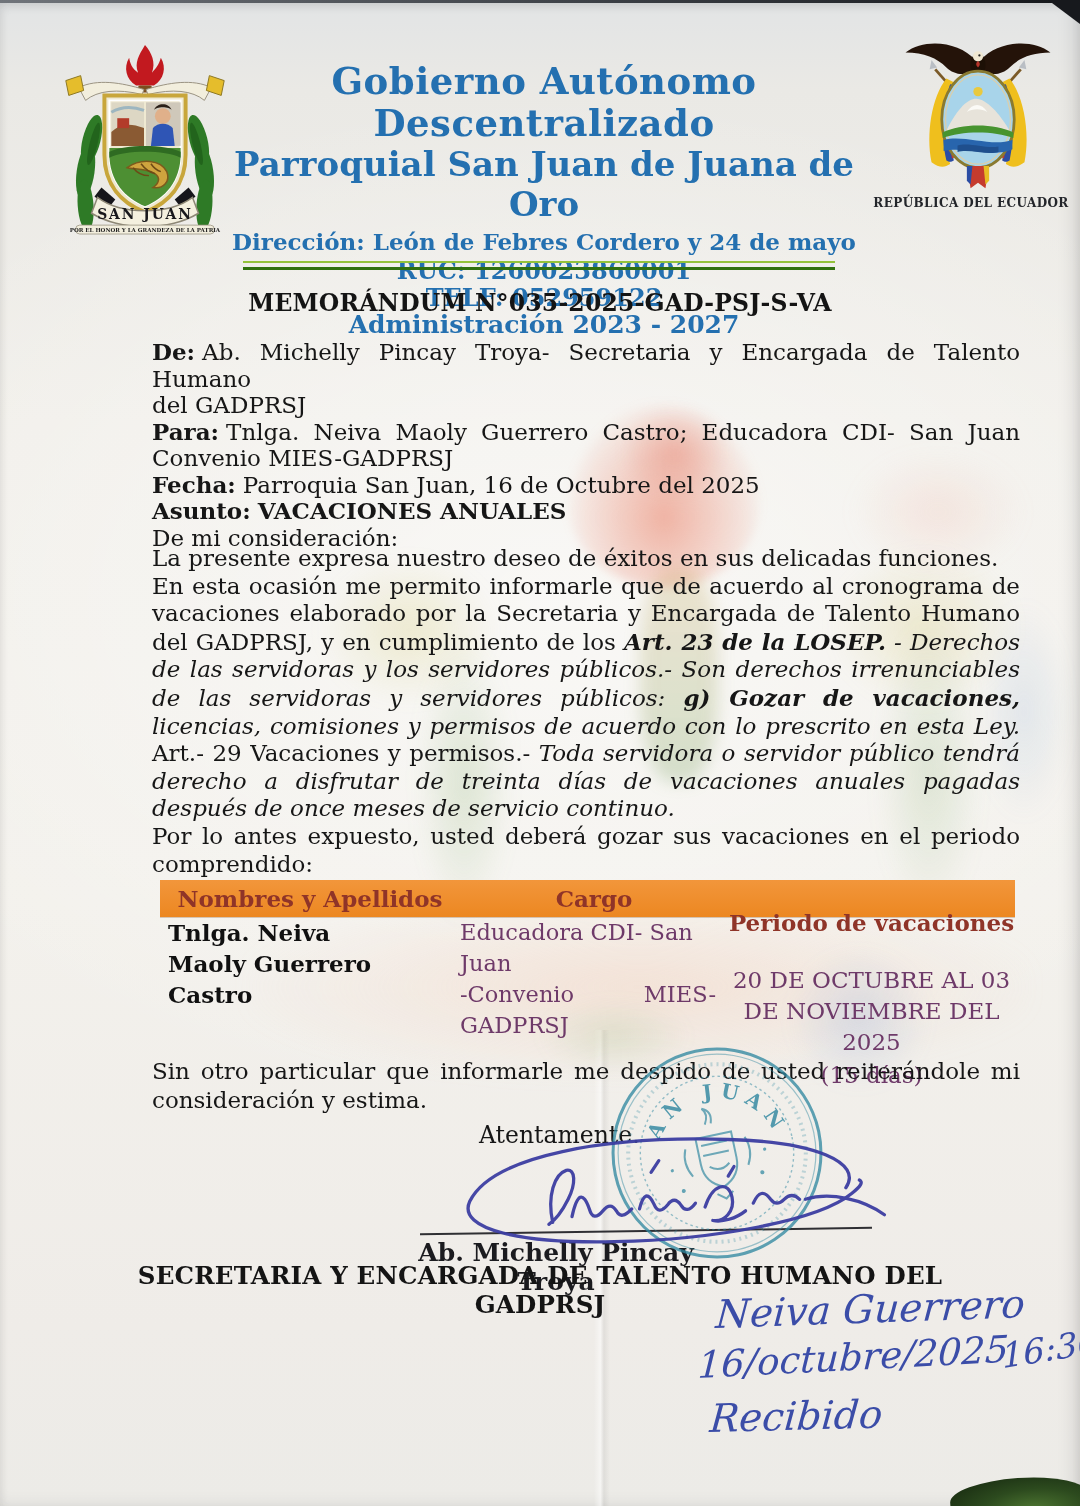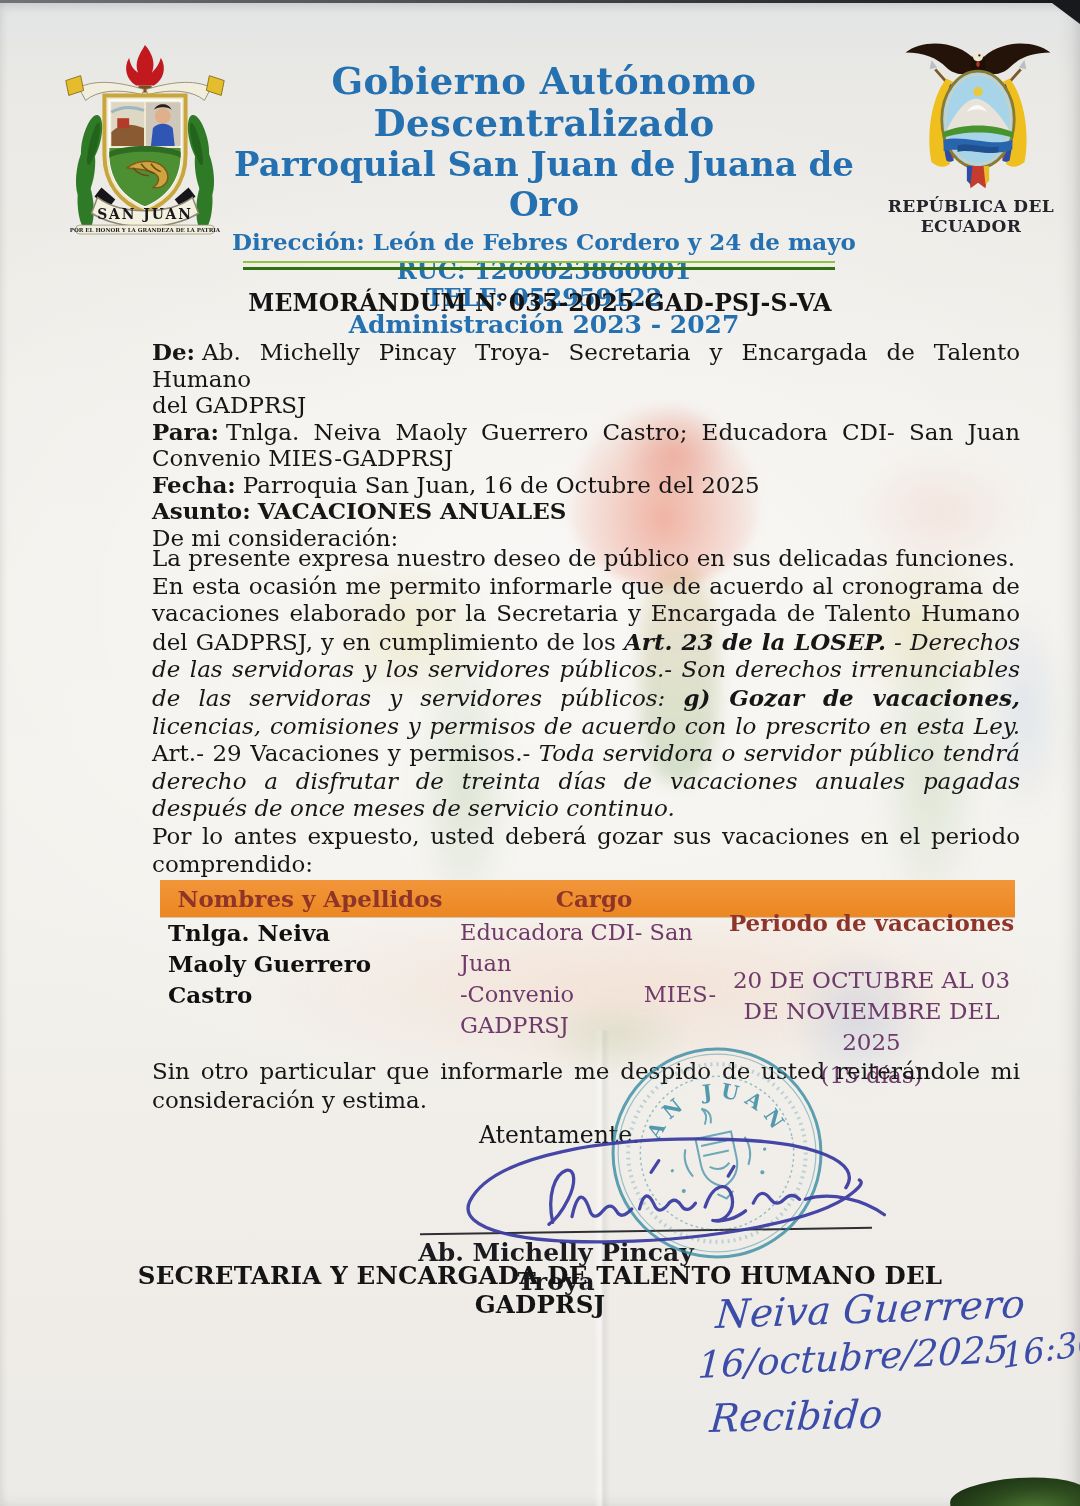--- a/index.html
+++ b/index.html
@@ -29,21 +29,21 @@
   .wm-leaf-r{left:828px;top:546px;width:192px;height:162px;background:radial-gradient(ellipse,rgba(205,190,85,0.22),rgba(205,190,85,0) 70%);filter:blur(9px);}
   .wm-green-l{left:418px;top:640px;width:92px;height:282px;background:radial-gradient(ellipse,rgba(110,160,80,0.20),rgba(110,160,80,0) 72%);filter:blur(10px);}
   .wm-green-r{left:878px;top:620px;width:102px;height:300px;background:radial-gradient(ellipse,rgba(110,160,80,0.18),rgba(110,160,80,0) 72%);filter:blur(10px);}
   .wm-blue-r{left:978px;top:600px;width:92px;height:222px;background:radial-gradient(ellipse,rgba(120,160,210,0.16),rgba(120,160,210,0) 70%);filter:blur(9px);}
   .wm-rose{left:248px;top:896px;width:782px;height:182px;border-radius:40px;background:radial-gradient(ellipse,rgba(242,196,170,0.34),rgba(242,196,170,0) 75%);filter:blur(10px);}
   .wm-blue-b{left:788px;top:948px;width:142px;height:142px;background:radial-gradient(ellipse,rgba(110,150,215,0.20),rgba(110,150,215,0) 70%);filter:blur(9px);}
   .wm-green-b{left:538px;top:1000px;width:152px;height:72px;background:radial-gradient(ellipse,rgba(120,170,90,0.16),rgba(120,170,90,0) 70%);filter:blur(9px);}
   
   .crest-left{position:absolute;left:46px;top:40px;width:198px;height:196px;}
   .crest-right{position:absolute;left:884px;top:34px;width:188px;height:158px;}
-  .crest-caption{position:absolute;left:868px;top:196px;width:206px;text-align:center;font-size:17px;font-weight:bold;letter-spacing:0.4px;color:#23252a;}
+  .crest-caption{position:absolute;left:868px;top:196px;width:206px;text-align:center;font-size:12px;font-weight:bold;letter-spacing:0.4px;color:#23252a;}
   .head-center{position:absolute;left:212px;top:60px;width:664px;text-align:center;color:#2470b0;font-weight:bold;}
   .h1{font-size:37px;line-height:42px;letter-spacing:0.5px;}
   .h2{font-size:34px;line-height:40px;}
   .h3{font-size:23px;line-height:30px;margin-top:3px;}
   .h4{font-size:24px;line-height:27px;}
   .h5{font-size:24px;line-height:27px;}
   .h6{font-size:25px;line-height:28px;}
   .green-rule{position:absolute;left:243px;top:261px;width:592px;height:4px;border-top:2px solid #93c23b;border-bottom:3px solid #30700f;}
   
   .memo-title{position:absolute;left:0;top:289px;width:1080px;text-align:center;font-size:23.5px;font-weight:bold;letter-spacing:0.2px;color:#141414;}
@@ -197,21 +197,21 @@
     <div class="spread" data-interactable="false"><b data-interactable="false">De:</b><span class="ml" data-interactable="false">Ab. Michelly Pincay Troya- Secretaria y Encargada de Talento Humano</span></div>
     <div data-interactable="false">del GADPRSJ</div>
     <div class="spread" data-interactable="false"><b data-interactable="false">Para:</b><span class="ml" data-interactable="false">Tnlga. Neiva Maoly Guerrero Castro; Educadora CDI- San Juan</span></div>
     <div data-interactable="false">Convenio MIES-GADPRSJ</div>
     <div data-interactable="false"><b data-interactable="false">Fecha:</b><span class="ml" data-interactable="false">Parroquia San Juan, 16 de Octubre del 2025</span></div>
     <div data-interactable="false"><b data-interactable="false">Asunto:</b><b class="ml" data-interactable="false">VACACIONES ANUALES</b></div>
     <div data-interactable="false">De mi consideración:</div>
   </div>
 
   <div class="bodytext" data-interactable="false">
-    <div data-interactable="false">La presente expresa nuestro deseo de público en sus delicadas funciones.</div>
+    <div data-interactable="false">La presente expresa nuestro deseo de éxitos en sus delicadas funciones.</div>
     <div class="just" data-interactable="false"><span data-interactable="false">En esta ocasión me permito informarle que de acuerdo al cronograma de vacaciones elaborado por la Secretaria y Encargada de Talento Humano del GADPRSJ, y en cumplimiento de los </span><span class="bi" data-interactable="false">Art. 23 de la LOSEP.</span><span class="it" data-interactable="false"> - Derechos de las servidoras y los servidores públicos.- Son derechos irrenunciables de las servidoras y servidores públicos: </span><span class="bi" data-interactable="false">g) Gozar de vacaciones,</span><span class="it" data-interactable="false"> licencias, comisiones y permisos de acuerdo con lo prescrito en esta Ley. </span><span class="b" data-interactable="false">Art.- 29 Vacaciones y permisos.- </span><span class="it" data-interactable="false">Toda servidora o servidor público tendrá derecho a disfrutar de treinta días de vacaciones anuales pagadas después de once meses de servicio continuo.</span></div>
     <div class="just" data-interactable="false">Por lo antes expuesto, usted deberá gozar sus vacaciones en el periodo comprendido:</div>
   </div>
 
   <div class="vac-table" data-interactable="false">
     <div class="vt-head" data-interactable="false">
       <div class="vt-h c1" data-interactable="false">Nombres y Apellidos</div>
       <div class="vt-h c2" data-interactable="false">Cargo</div>
       <div class="vt-h c3" data-interactable="false">Periodo de vacaciones</div>
     </div>

